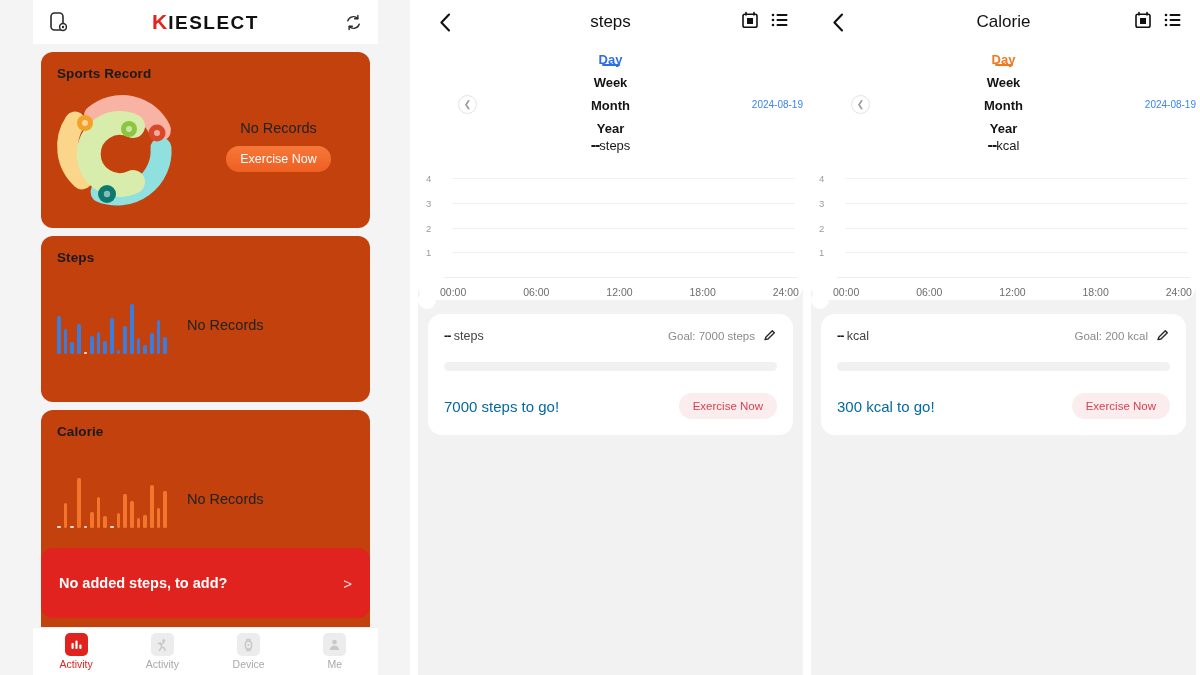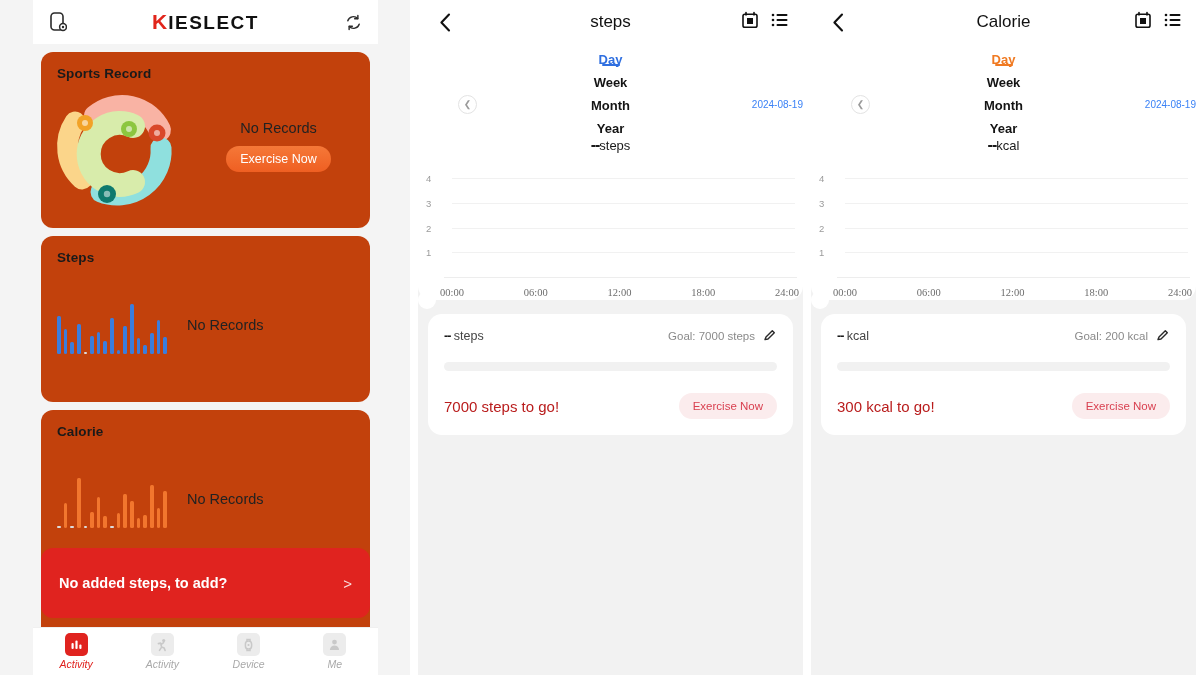--- a/index.html
+++ b/index.html
@@ -80,21 +80,21 @@
   
   .l-bottomnav {
     position: absolute; left: 0; bottom: 0; width: 345px; height: 48px;
     background: #ffffff; display: flex; align-items: center;
     z-index: 8; border-top: 1px solid #f0f0f0;
   }
   .nav-item { flex: 1; display: flex; flex-direction: column; align-items: center; gap: 2px; cursor: pointer; }
   .nav-ico { width: 23px; height: 23px; border-radius: 5px; display: flex; align-items: center; justify-content: center; }
   .nav-ico.on { background: #e0231f; }
   .nav-ico.off { background: #ececec; }
-  .nav-lbl { font-size: 10.5px; font-style: italic; }
+  .nav-lbl { font-size: 10.5px; }
   .nav-lbl.on { color: #e0231f; }
   .nav-lbl.off { color: #a9a9a9; }
 
   
   .d-head {
     height: 44px; background: #fff; display: flex; align-items: center;
     padding: 0 14px; position: relative;
   }
   .d-back { width: 26px; height: 26px; display: flex; align-items: center; justify-content: center; cursor: pointer; }
   .d-title { position: absolute; left: 0; right: 0; text-align: center; font-size: 17px; color: #111; pointer-events: none; }
@@ -117,37 +117,37 @@
   }
   .d-date { position: absolute; left: 0; right: 0; text-align: right; font-size: 10px; color: #3b82f6; pointer-events: none; }
   .d-bigval { text-align: center; font-size: 16px; color: #1a1a1a; padding: 12px 0 16px; font-weight: 500; }
   .d-bigval .dash { font-weight: 800; letter-spacing: -1px; }
   .d-bigval .unit { font-size: 13px; }
 
   .plot { position: relative; height: 130px; margin: 0 0 0 0; }
   .grid-row { position: absolute; left: 34px; right: 8px; height: 1px; background: #f1f1f1; }
   .ytick { position: absolute; left: 8px; font-size: 9.5px; color: #9b9b9b; transform: translateY(-50%); }
   .xaxis { position: absolute; left: 26px; right: 6px; bottom: 22px; height: 1px; background: #ededed; }
-  .xticks { position: absolute; left: 22px; right: 4px; bottom: 2px; display: flex; justify-content: space-between; font-family: Liberation Serif, serif; }
+  .xticks { position: absolute; left: 22px; right: 4px; bottom: 2px; display: flex; justify-content: space-between; }
   .xticks span { font-size: 10.5px; color: #6d6d6d; }
 
   .notch {
     position: absolute; left: 0; bottom: -9px; width: 18px; height: 18px;
     background: #fff; border-radius: 50%;
   }
 
   .d-goalcard { background: #fff; border-radius: 14px; margin: 14px 10px 0; padding: 14px 16px 16px; }
   .goal-top { display: flex; align-items: center; justify-content: space-between; }
   .goal-left { font-size: 12.5px; color: #444; }
   .goal-left .dash { font-weight: 800; color: #1a1a1a; letter-spacing: -1px; }
   .goal-right { display: flex; align-items: center; gap: 8px; font-size: 11.5px; color: #8a8a8a; }
   .pencil { cursor: pointer; }
   .goal-bar { height: 9px; border-radius: 5px; background: #f1f1f1; margin: 18px 0 22px; }
   .goal-bot { display: flex; align-items: center; justify-content: space-between; }
-  .goal-togo { font-size: 15px; color: #b91c1c; }
+  .goal-togo { font-size: 15px; color: #0369a1; }
   .goal-btn {
     background: #fbeced; color: #d94050; border: none;
     font-size: 11.5px; padding: 7px 14px; border-radius: 13px; cursor: pointer;
   }
 </style>
 </head>
 <body>
 
 <div class="stage">
 

